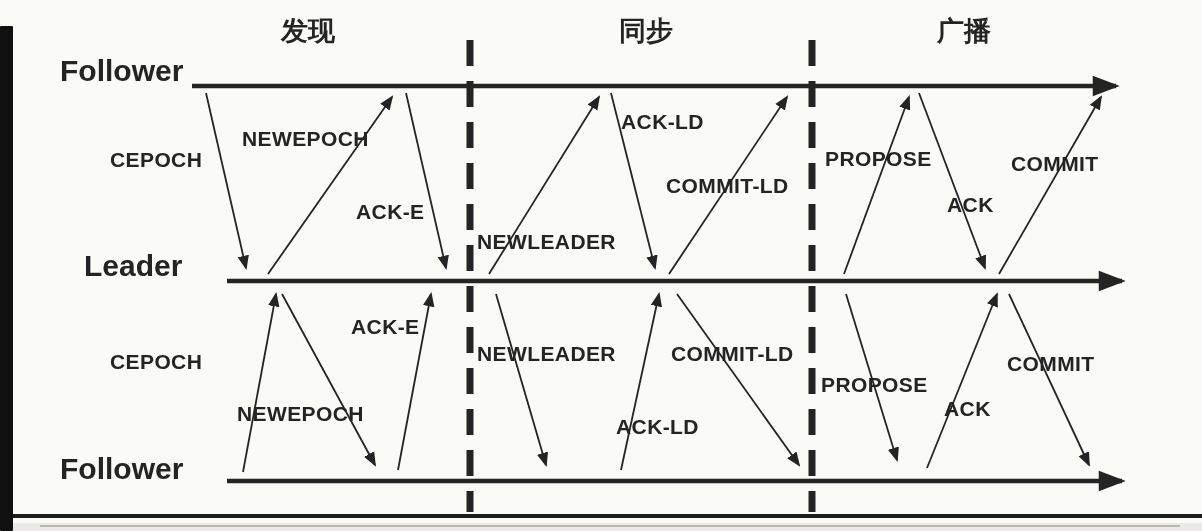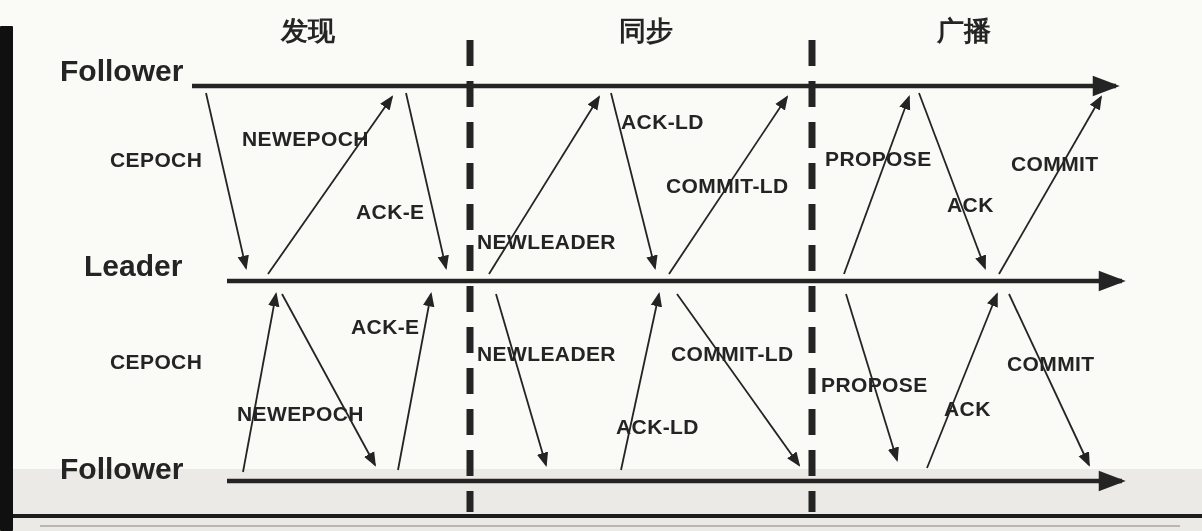--- a/index.html
+++ b/index.html
@@ -9,21 +9,21 @@
   body {
     width: 1202px;
     height: 531px;
     overflow: hidden;
     background: #eceae6;
     font-family: "Liberation Sans", "DejaVu Sans", sans-serif;
   }
   .page {
     position: relative;
     width: 1202px;
-    height: 469px;
+    height: 523px;
     background: #fafaf7;
   }
   .left-bar {
     position: absolute;
     left: 0;
     top: 26px;
     width: 13px;
     height: 505px;
     background: #101010;
     border-radius: 1px;

